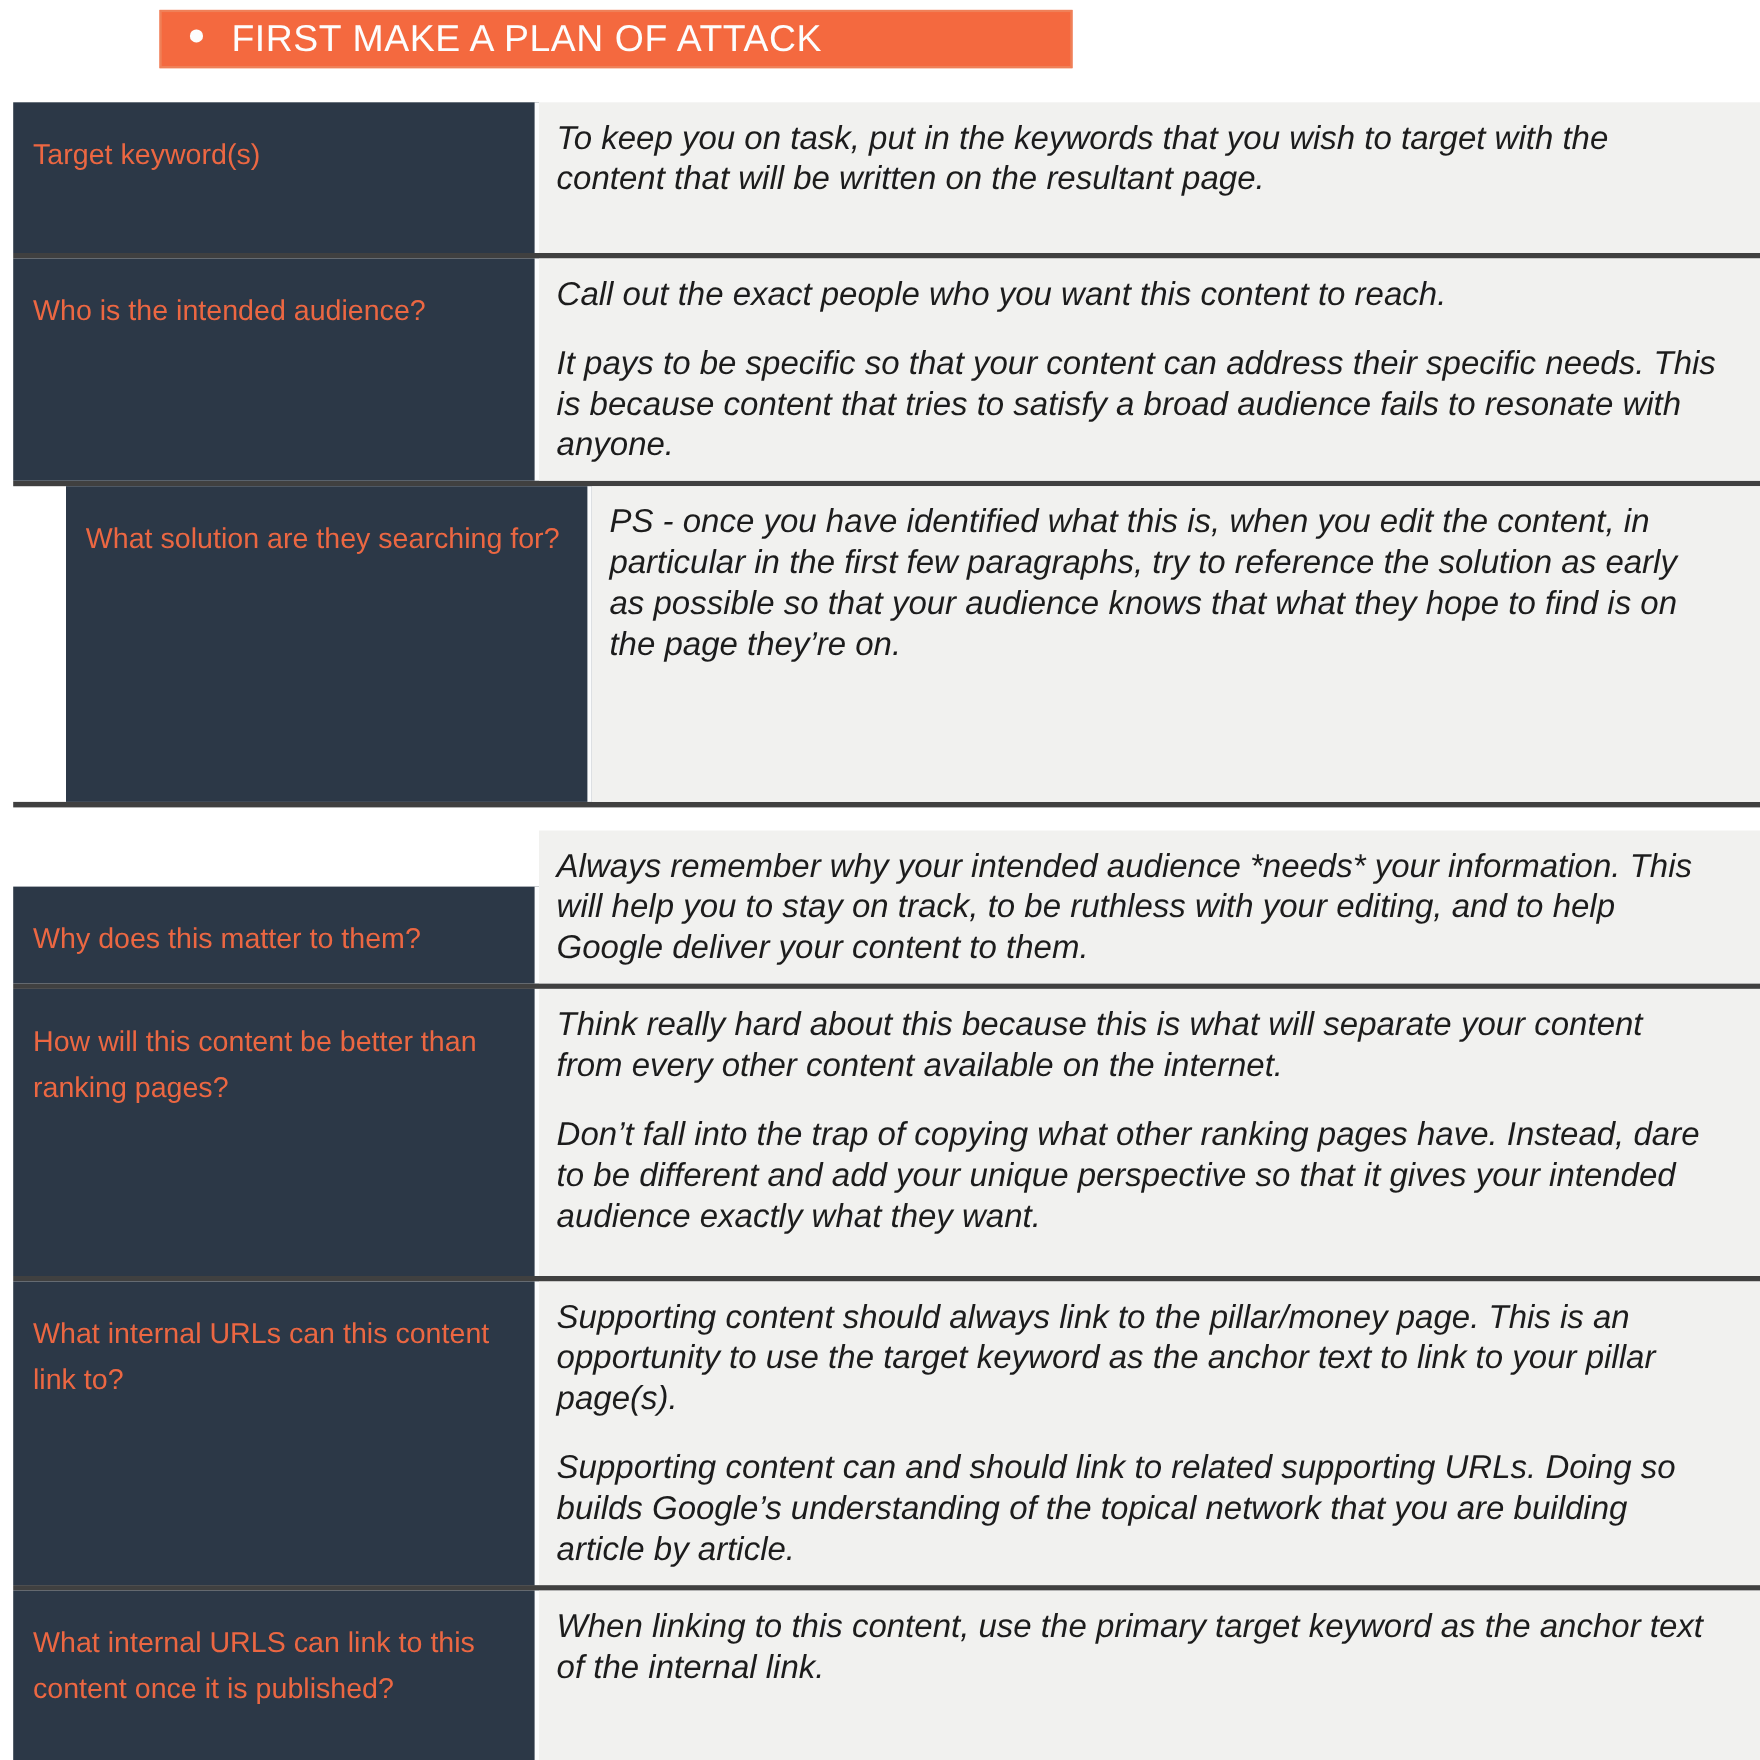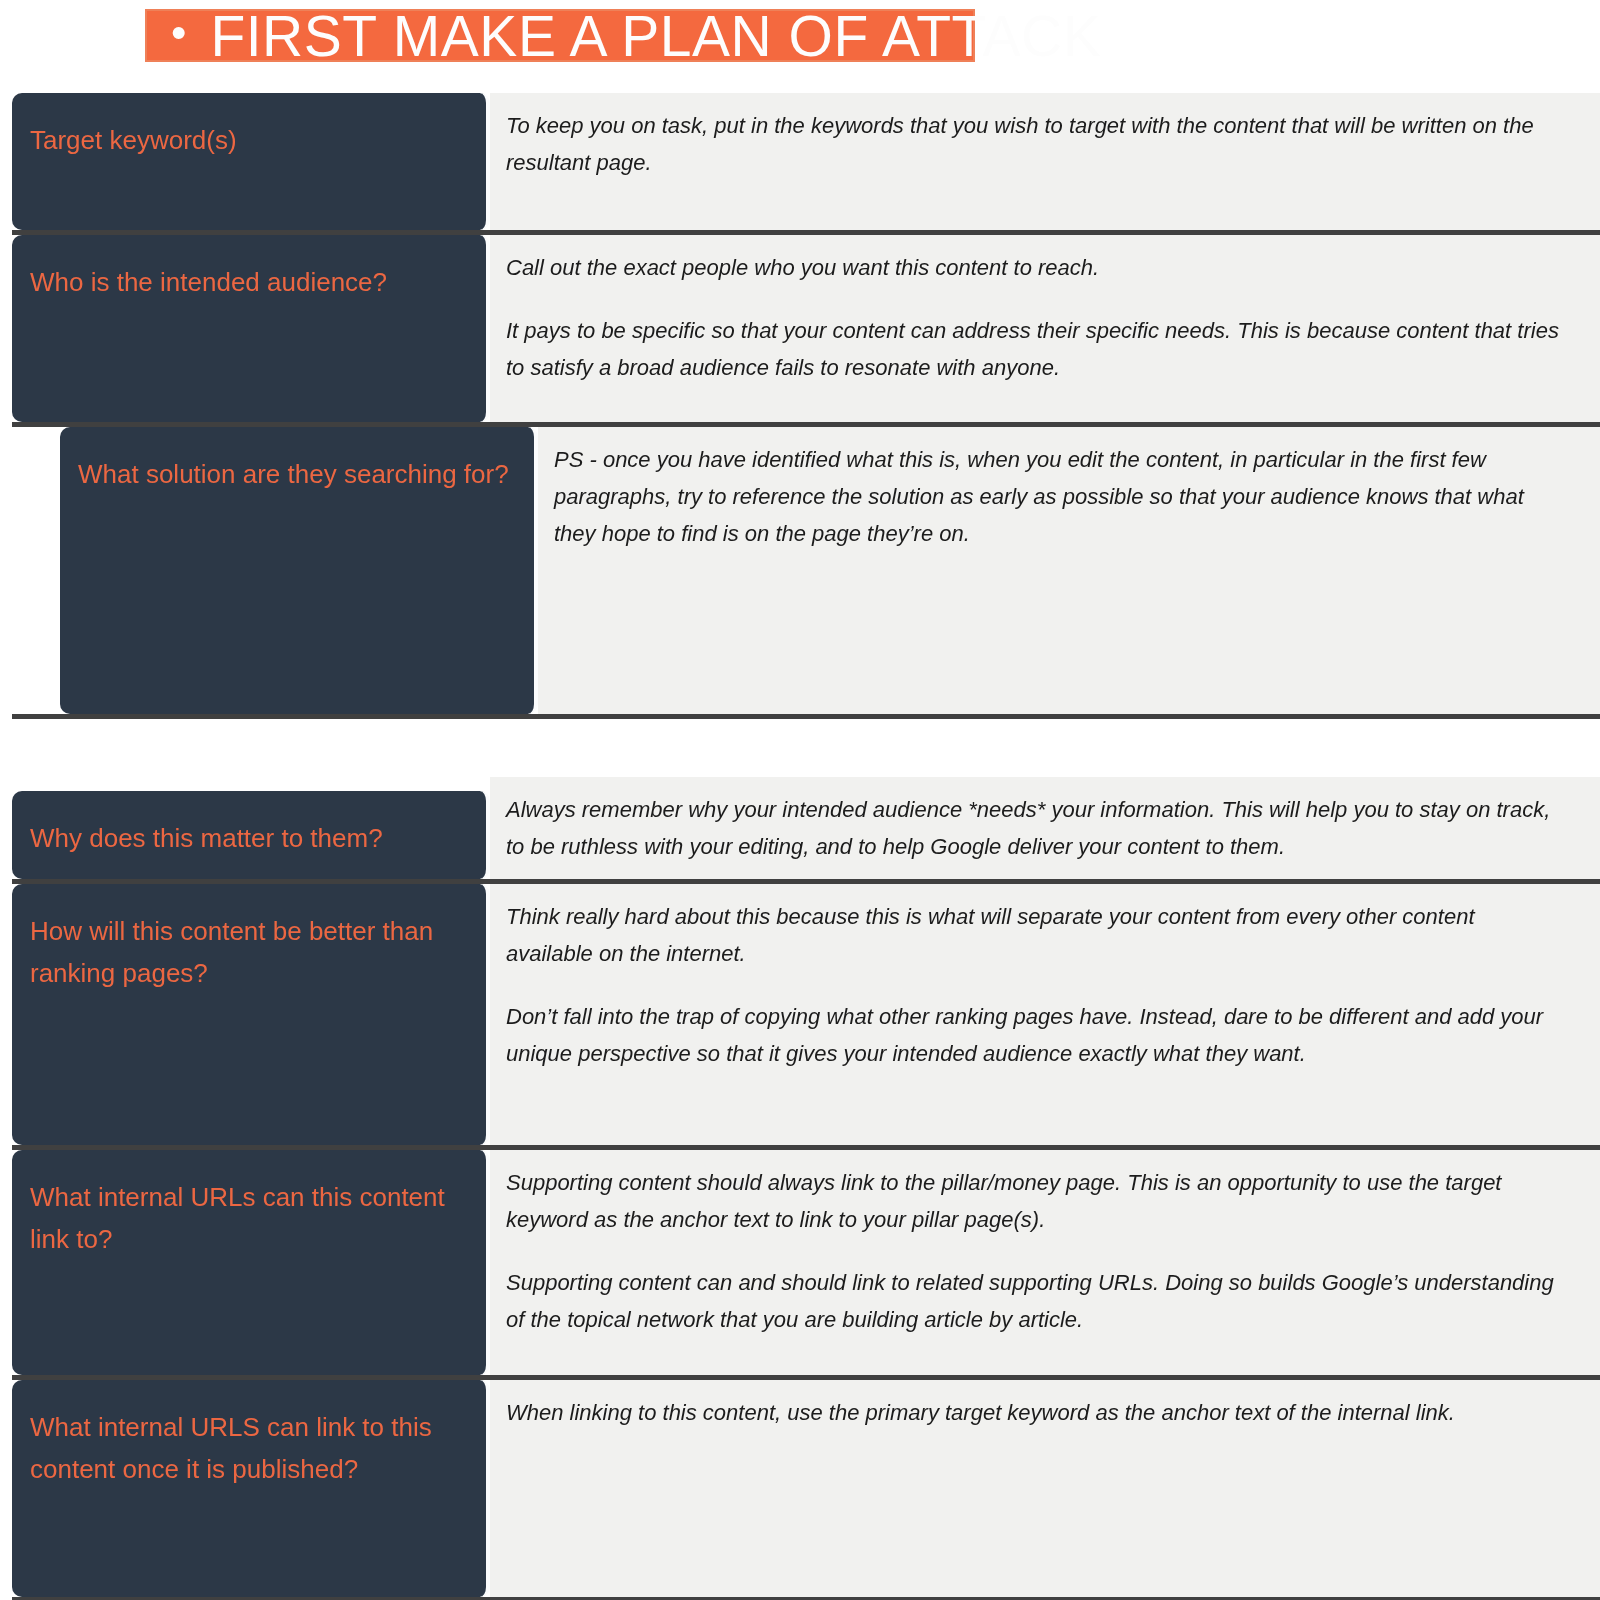--- a/index.html
+++ b/index.html
@@ -27,21 +27,21 @@
     gap: 24px;
   }
   .banner .bullet {
     color: #fdfdfd;
     font-size: 44px;
     line-height: 1;
     transform: translateY(-3px);
   }
   .banner .title {
     color: #fdfdfd;
-    font-size: 57px;
+    font-size: 34px;
     letter-spacing: 0.5px;
     white-space: nowrap;
   }
   
   .plan-table {
     position: absolute;
     left: 12px;
     top: 93px;
     right: 0;
   }
@@ -53,37 +53,36 @@
   .row:nth-child(4) { min-height: 160px; align-items: flex-end; }
   .row:nth-child(5) { min-height: 261px; }
   .row:nth-child(6) { min-height: 225px; justify-content: center; }
   .row:nth-child(7) { min-height: 217px; }
   .cell-q {
     flex: 0 0 478px;
     box-sizing: border-box;
     background: #2c3847;
     border-right: 4px solid #fbfcfd;
     padding: 26px 14px 20px 18px;
-    border-radius: 10px;
   }
   .cell-q span {
     color: #ec6742;
     font-size: 26px;
     line-height: 42px;
   }
   .cell-a {
     flex: 1 1 auto;
     box-sizing: border-box;
     background: #f1f1ef;
     padding: 14px 40px 14px 16px;
   }
   .cell-a p {
     margin: 0 0 26px 0;
     color: #1c1c1c;
-    font-size: 22px;
+    font-size: 30px;
     line-height: 37px;
     font-style: italic;
   }
   .cell-a p:last-child { margin-bottom: 0; }
   .bottom-strip {
     height: 20px;
     background: #2e3b4a;
   }
 </style>
 </head>

